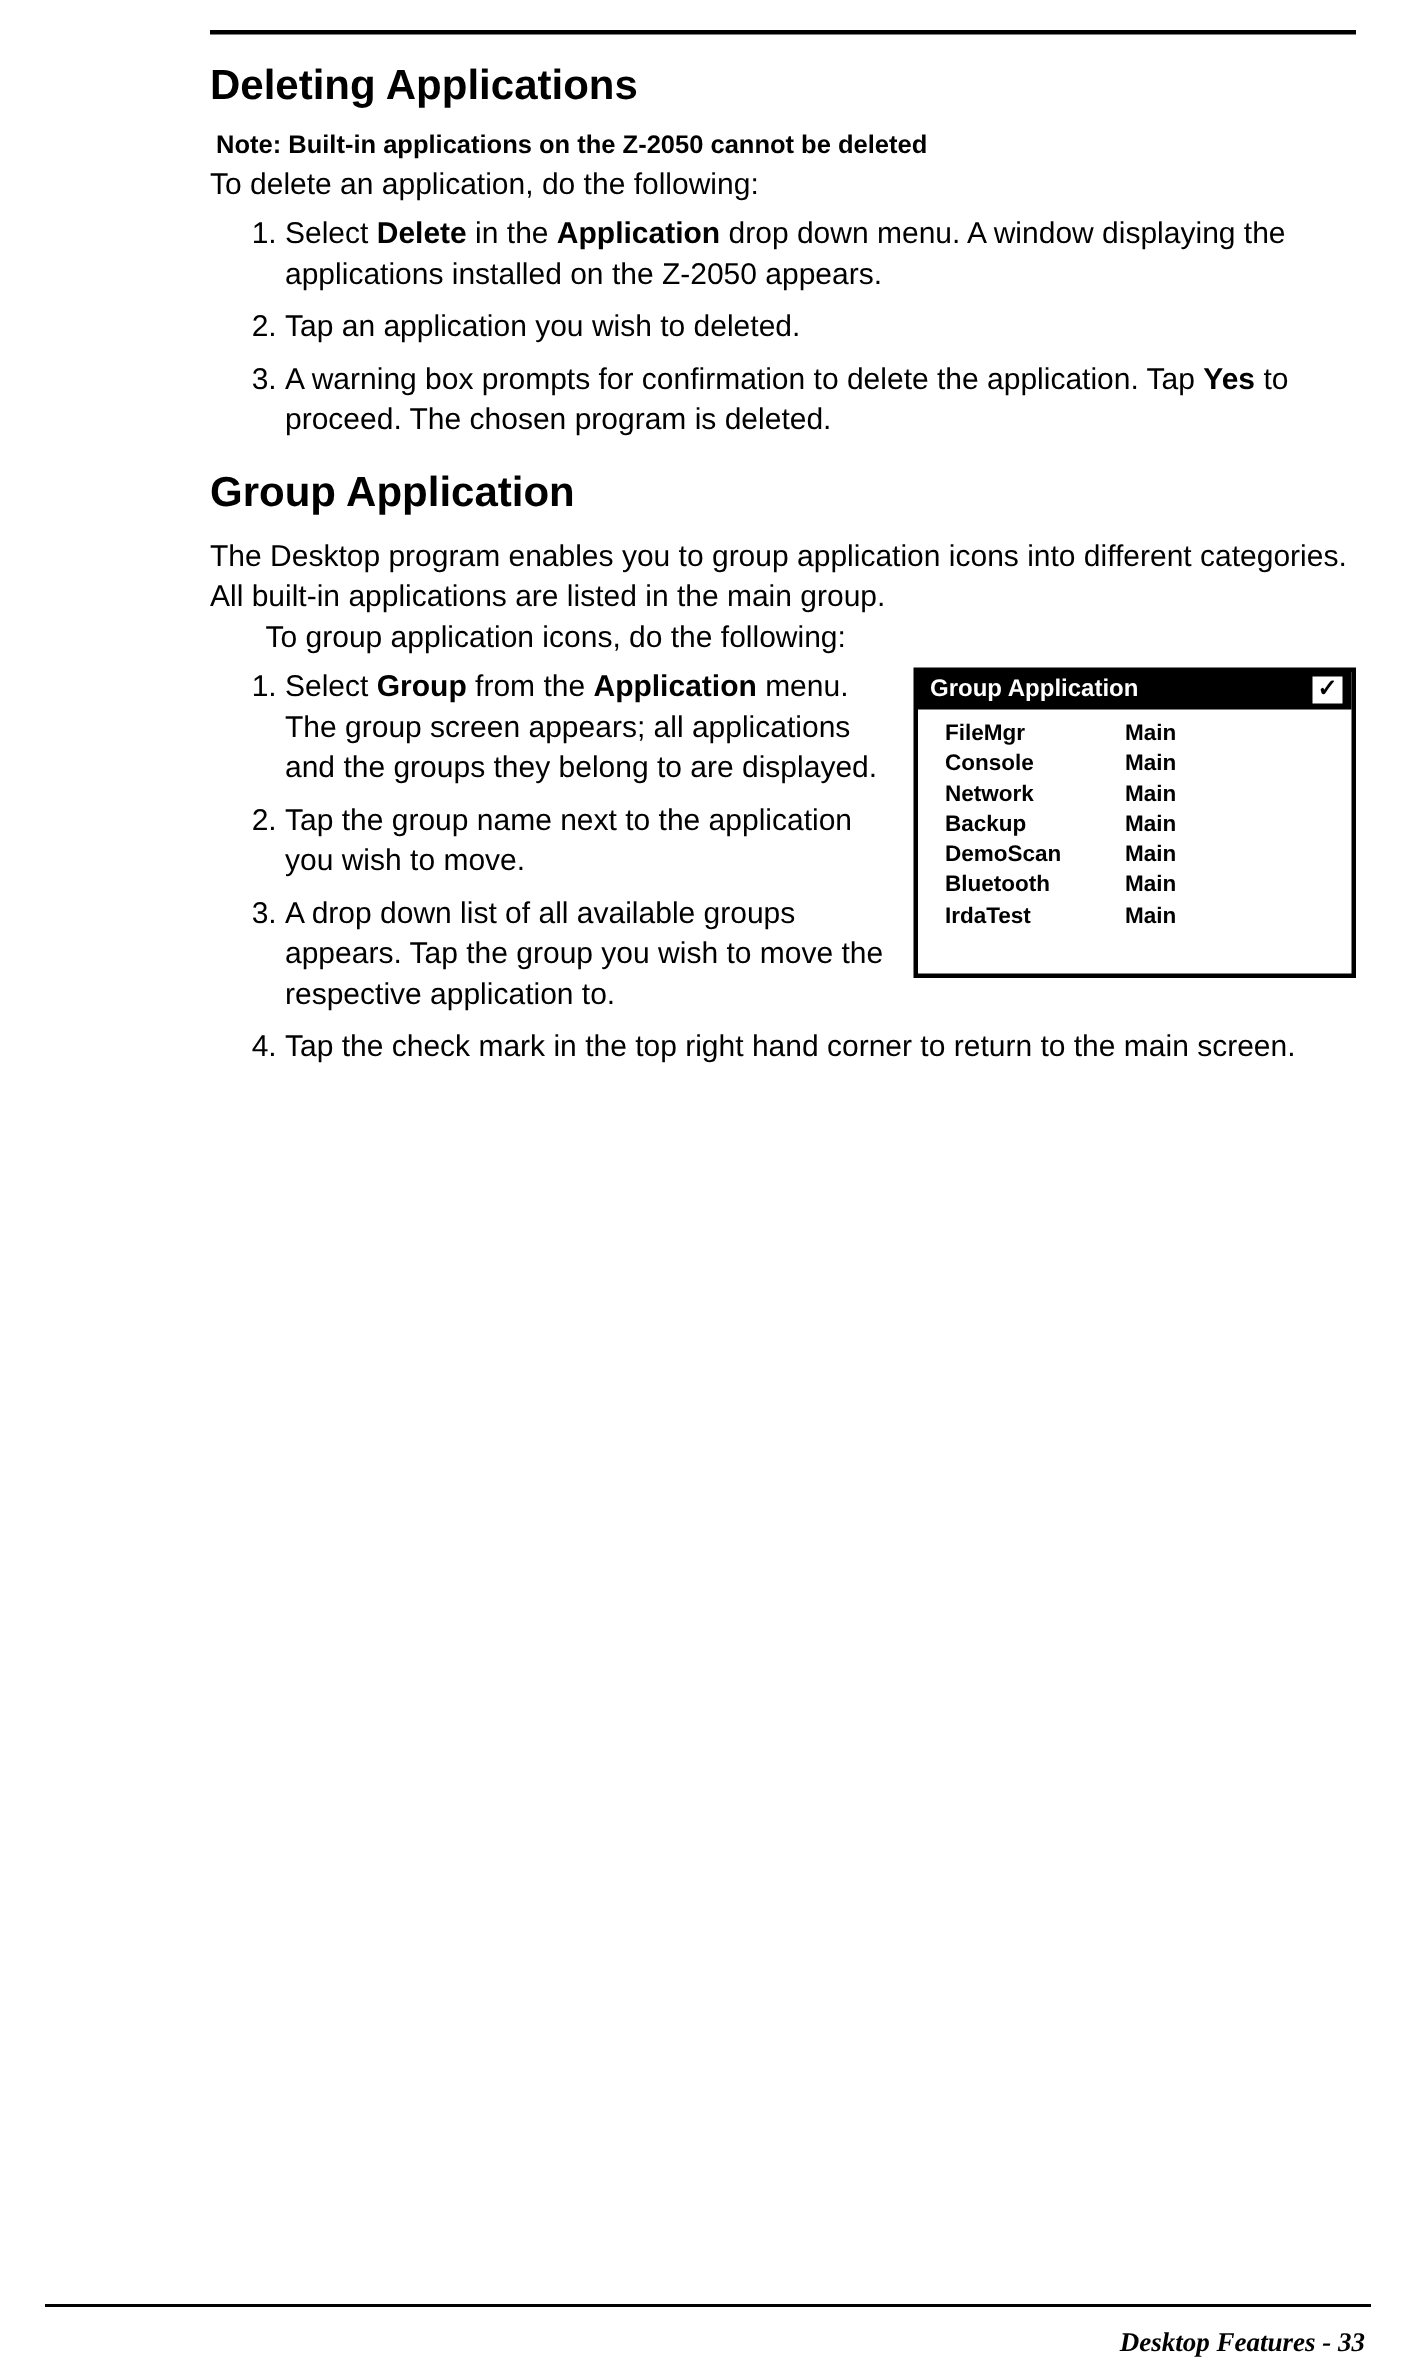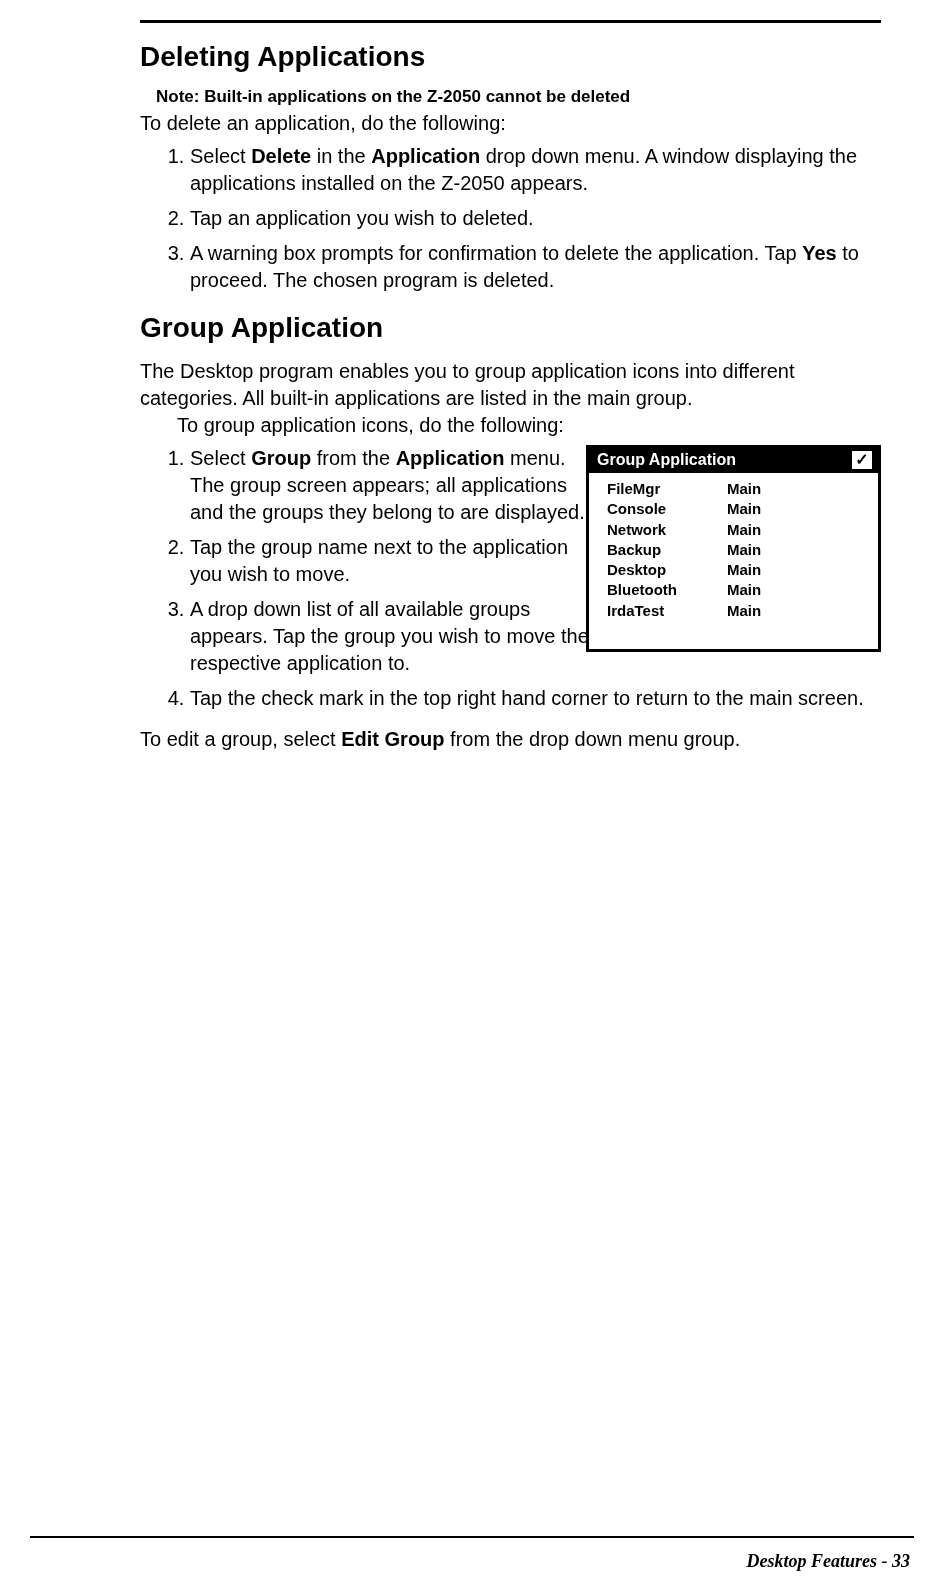--- a/index.html
+++ b/index.html
@@ -7,40 +7,40 @@
     margin: 0;
     padding: 0;
     background: white;
     color: black;
   }
   .page {
     width: 944px;
     min-height: 1586px;
     box-sizing: border-box;
     position: relative;
-    padding: 20px 63px 60px 140px;
+    padding: 20px 40px 60px 140px;
   }
   .top-rule {
     border-top: 3px solid black;
     margin: 0 0 12px 0;
   }
   h2 {
     font-size: 28px;
     font-weight: bold;
     margin: 18px 0 14px 0;
   }
   .para {
     font-size: 20px;
     line-height: 1.35;
     margin: 0 0 18px 0;
   }
   .note {
     font-size: 17px;
     font-weight: bold;
-    margin: 0 0 3px 16px;
+    margin: 0 0 3px 4px;
   }
   ol {
     font-size: 20px;
     line-height: 1.35;
     padding-left: 50px;
     margin: 6px 0 14px 0;
   }
   ol li {
     margin-bottom: 8px;
   }
@@ -155,21 +155,21 @@
           </div>
         <div class="figure-row">
             <span class="app">Network</span>
             <span class="grp">Main</span>
           </div>
         <div class="figure-row">
             <span class="app">Backup</span>
             <span class="grp">Main</span>
           </div>
         <div class="figure-row">
-            <span class="app">Desktop</span>
+            <span class="app">DemoScan</span>
             <span class="grp">Main</span>
           </div>
         <div class="figure-row">
             <span class="app">Bluetooth</span>
             <span class="grp">Main</span>
           </div>
         <div class="figure-row">
             <span class="app">IrdaTest</span>
             <span class="grp">Main</span>
           </div>
@@ -179,19 +179,16 @@
     <ol>
       <li class="leftcol-ol">
         <span>Select </span><span class="bold">Group</span><span> from the </span><span class="bold">Application</span><span> menu. The group screen appears; all applications and the groups they belong to are displayed.</span>
       </li>
       <li class="leftcol-ol">Tap the group name next to the application you wish to move.</li>
       <li class="leftcol-ol">A drop down list of all available groups appears. Tap the group you wish to move the respective application to.</li>
       <li>Tap the check mark in the top right hand corner to return to the main screen.</li>
     </ol>
   </div>
 
-  <p class="para">
-    <span>To edit a group, select </span><span class="bold">Edit Group</span><span> from the drop down menu group.</span>
-  </p>
 
   <div class="bottom-rule"></div>
   <div class="footer">Desktop Features - 33</div>
 </div>
 
 </body></html>

